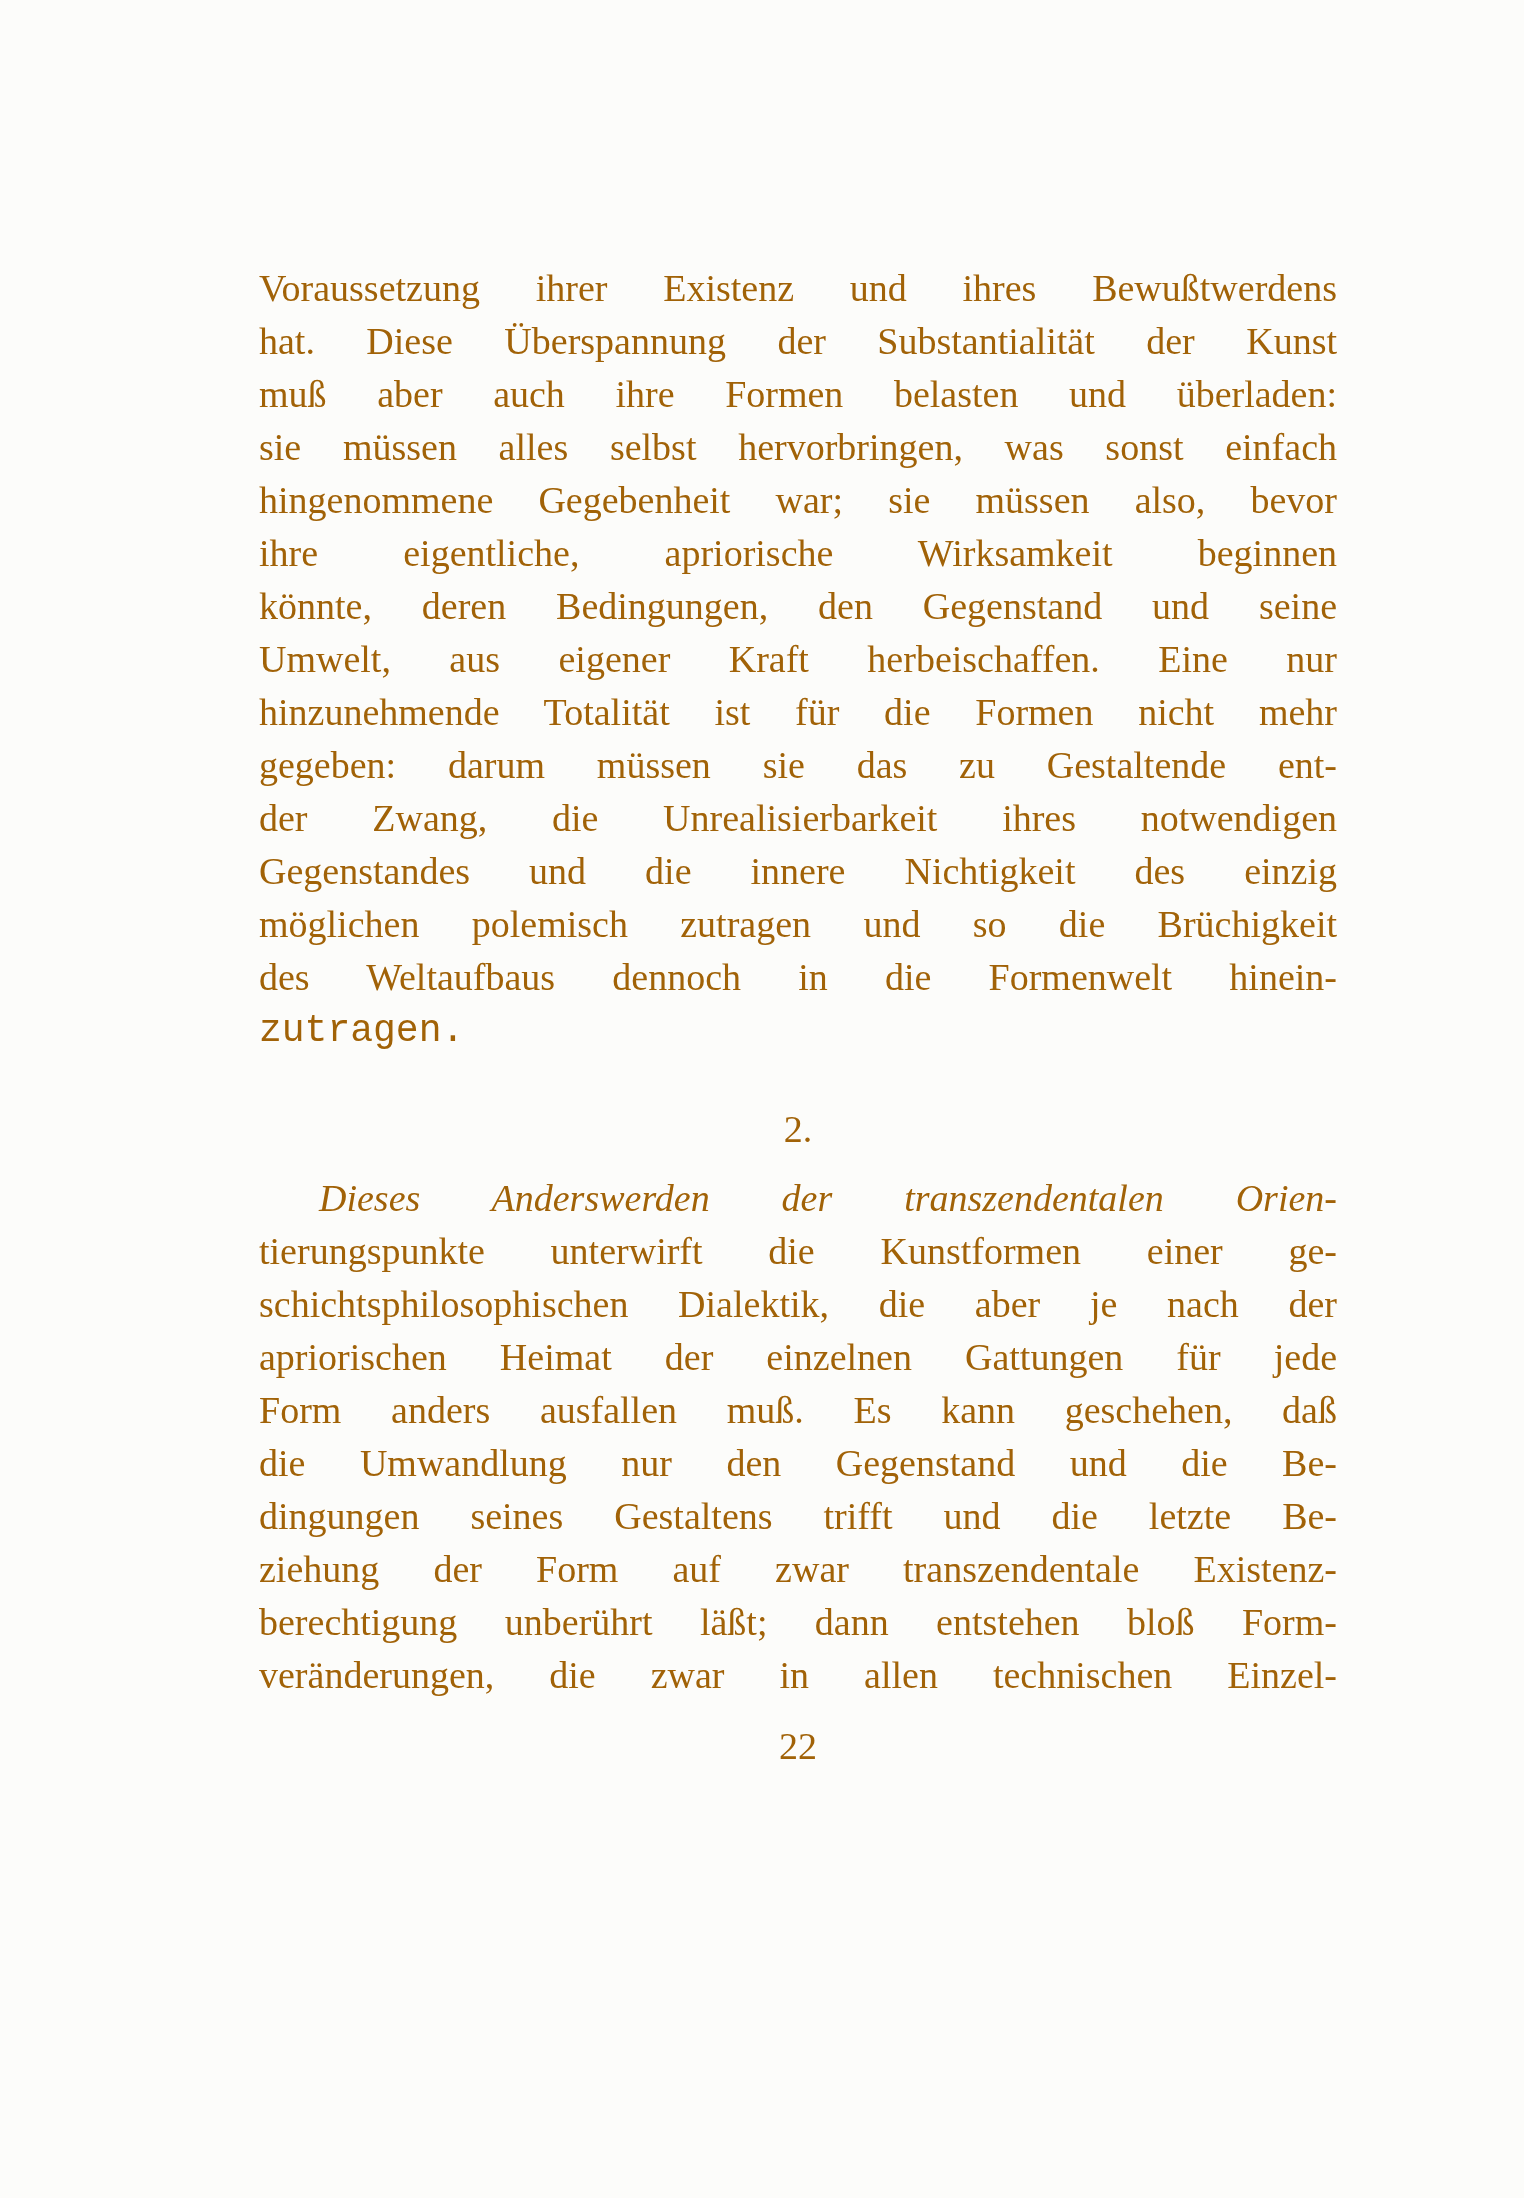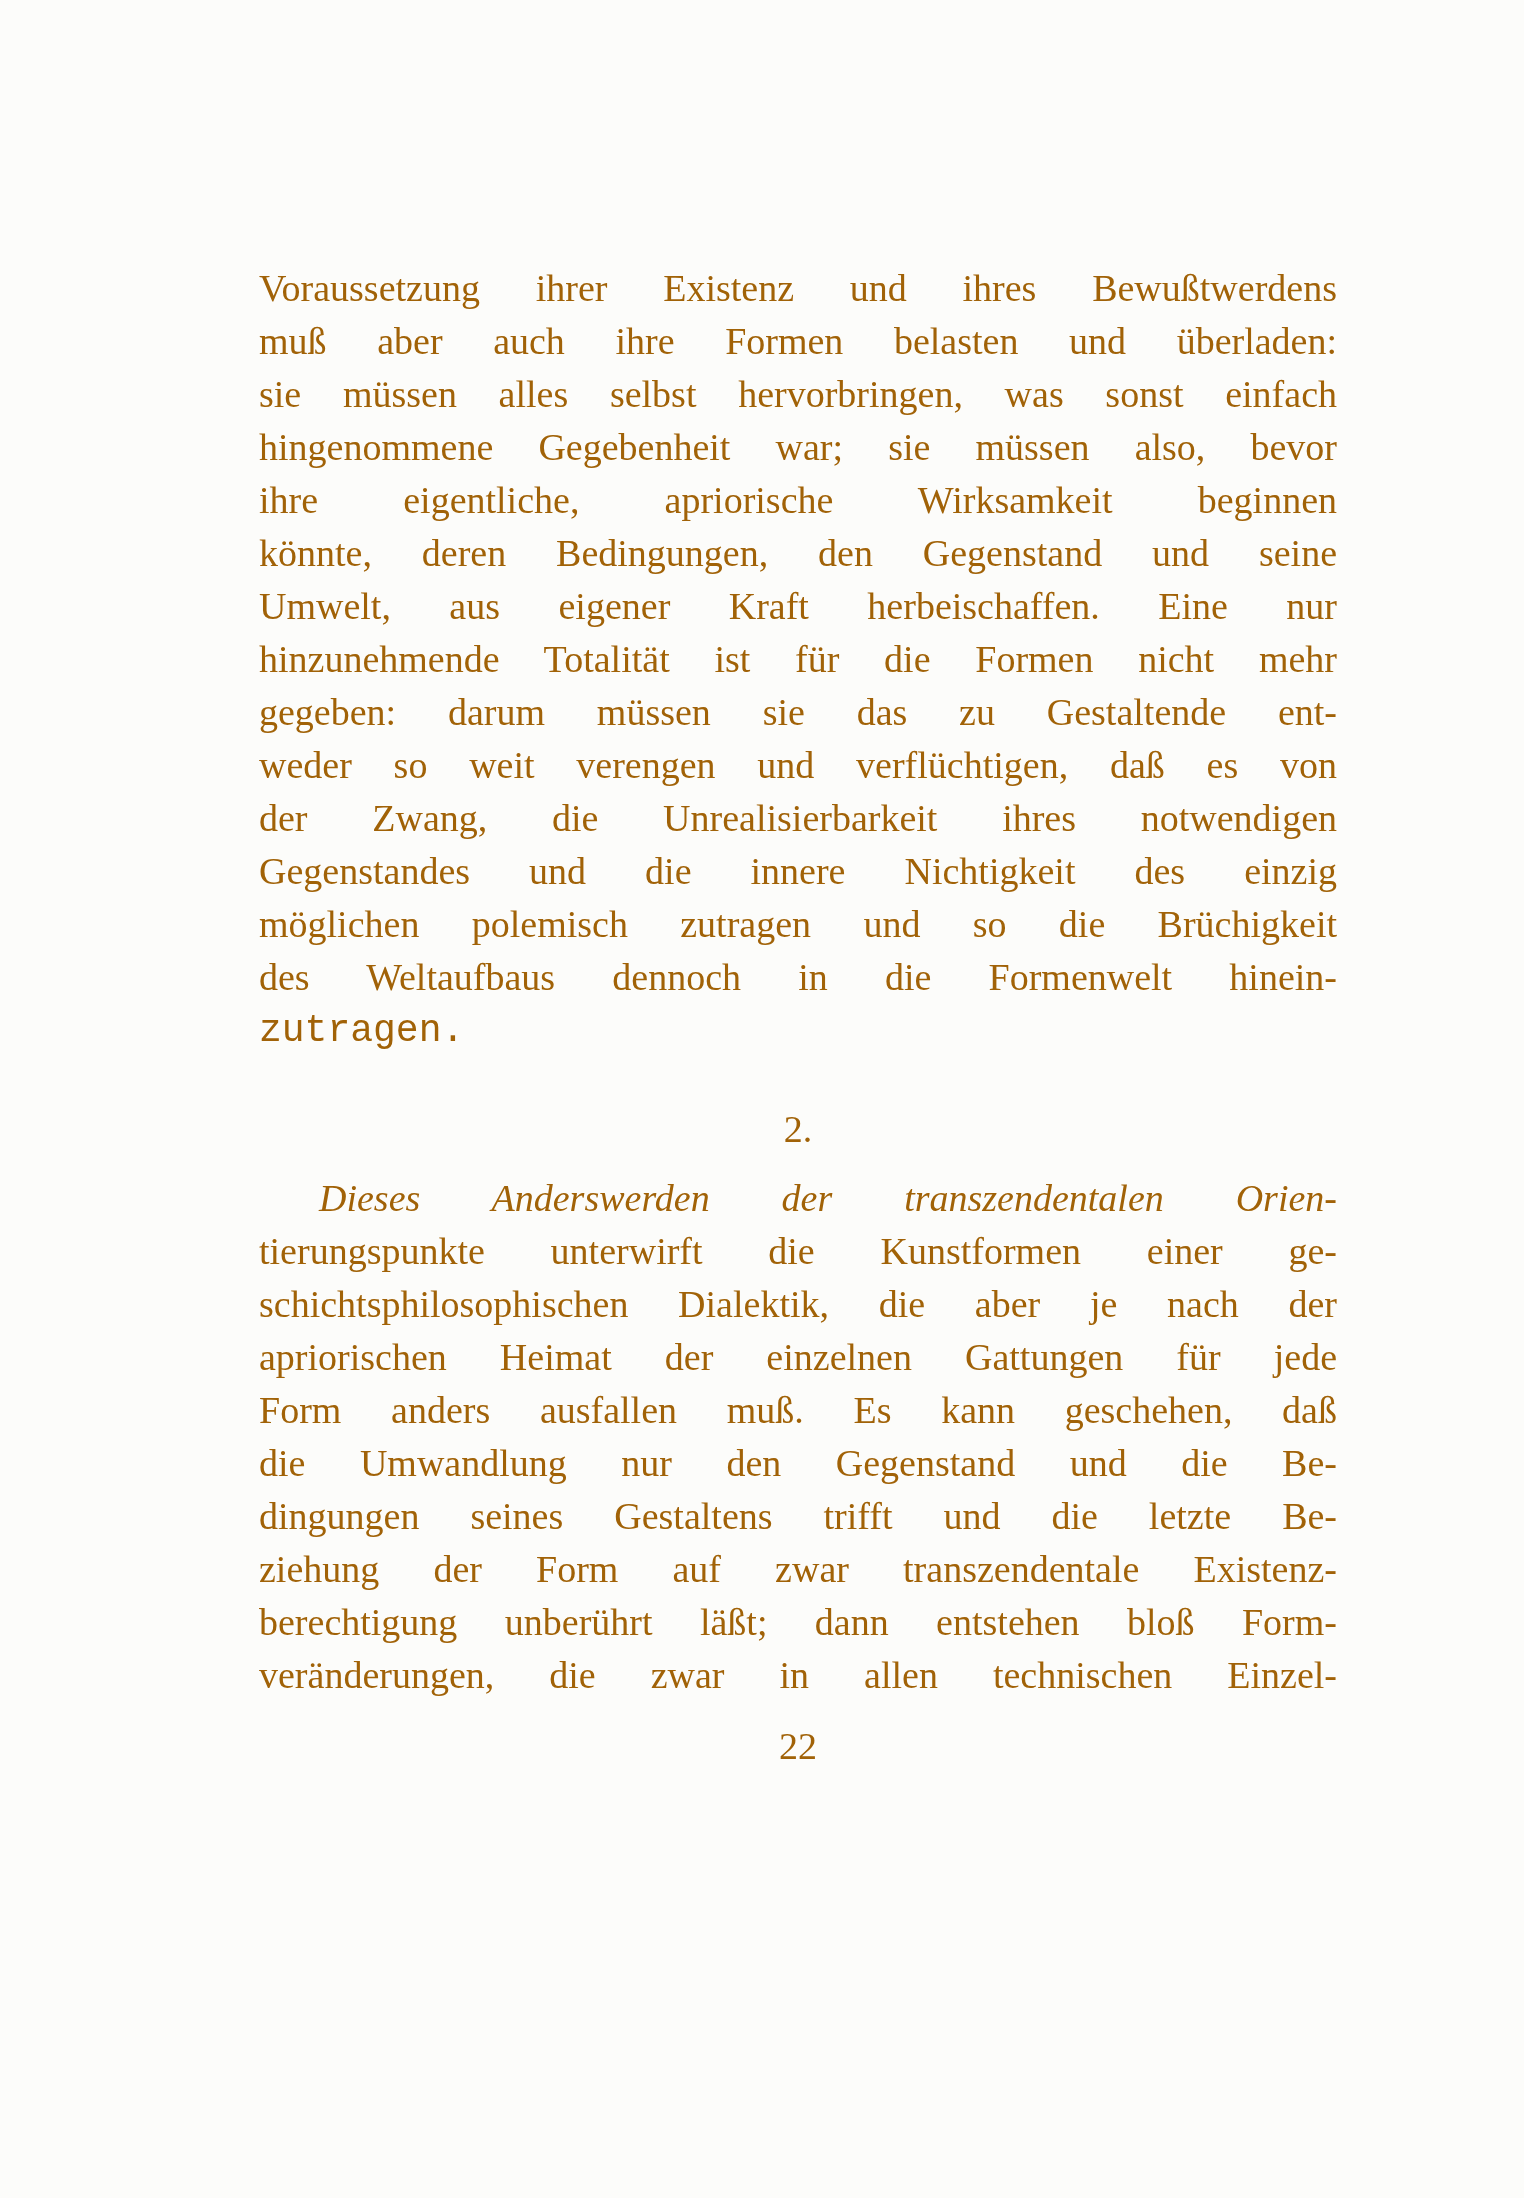--- a/index.html
+++ b/index.html
@@ -56,29 +56,29 @@
   }
 </style>
 </head>
 <body>
 
 <div class="page">
   <div class="text-block">
 
     <div class="paragraph">
       <div class="line">Voraussetzung ihrer Existenz und ihres Bewußtwerdens</div>
+      <div class="line">hat. Diese Überspannung der Substantialität der Kunst</div>
       <div class="line">muß aber auch ihre Formen belasten und überladen:</div>
       <div class="line">sie müssen alles selbst hervorbringen, was sonst einfach</div>
       <div class="line">hingenommene Gegebenheit war; sie müssen also, bevor</div>
       <div class="line">ihre eigentliche, apriorische Wirksamkeit beginnen</div>
       <div class="line">könnte, deren Bedingungen, den Gegenstand und seine</div>
       <div class="line">Umwelt, aus eigener Kraft herbeischaffen. Eine nur</div>
       <div class="line">hinzunehmende Totalität ist für die Formen nicht mehr</div>
       <div class="line">gegeben: darum müssen sie das zu Gestaltende ent-</div>
-      <div class="line">weder so weit verengen und verflüchtigen, daß es von</div>
       <div class="line">der Zwang, die Unrealisierbarkeit ihres notwendigen</div>
       <div class="line">Gegenstandes und die innere Nichtigkeit des einzig</div>
       <div class="line">möglichen polemisch zutragen und so die Brüchigkeit</div>
       <div class="line">des Weltaufbaus dennoch in die Formenwelt hinein-</div>
       <div class="line last">zutragen.</div>
     </div>
 
     <div class="section-heading">2.</div>
 
     <div class="paragraph">

